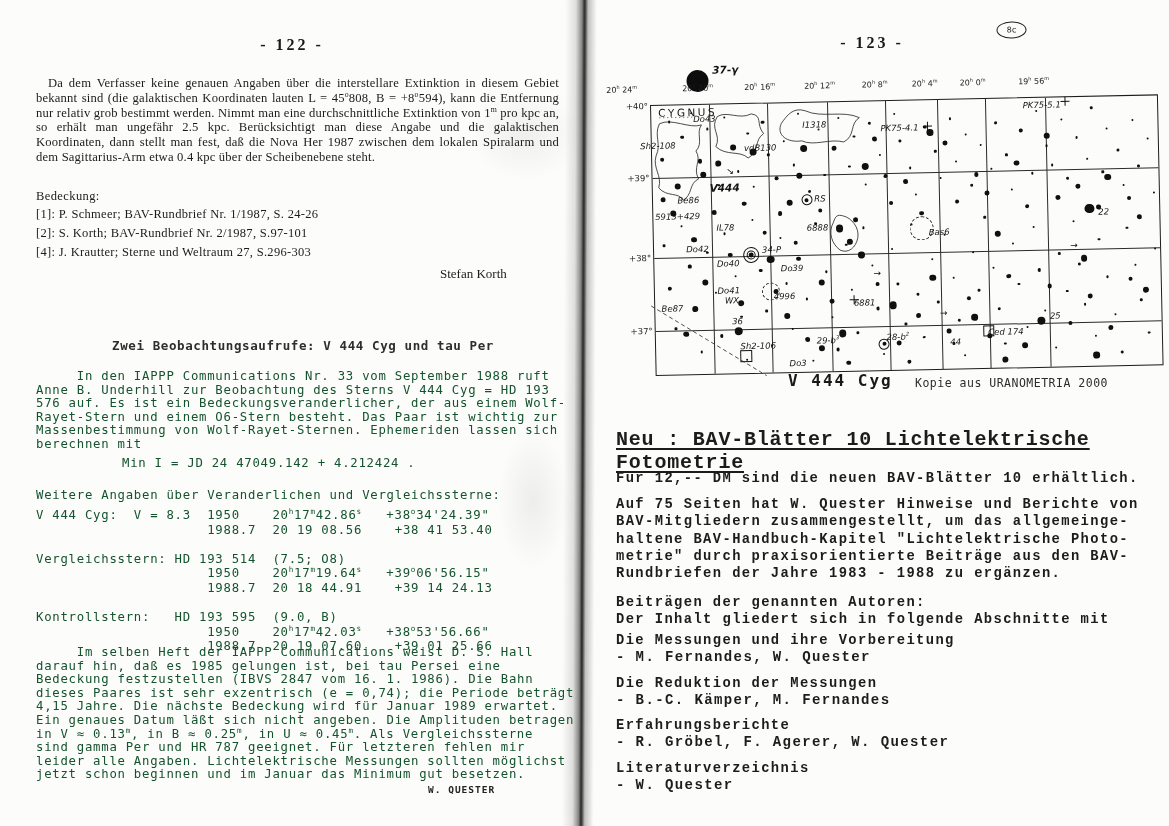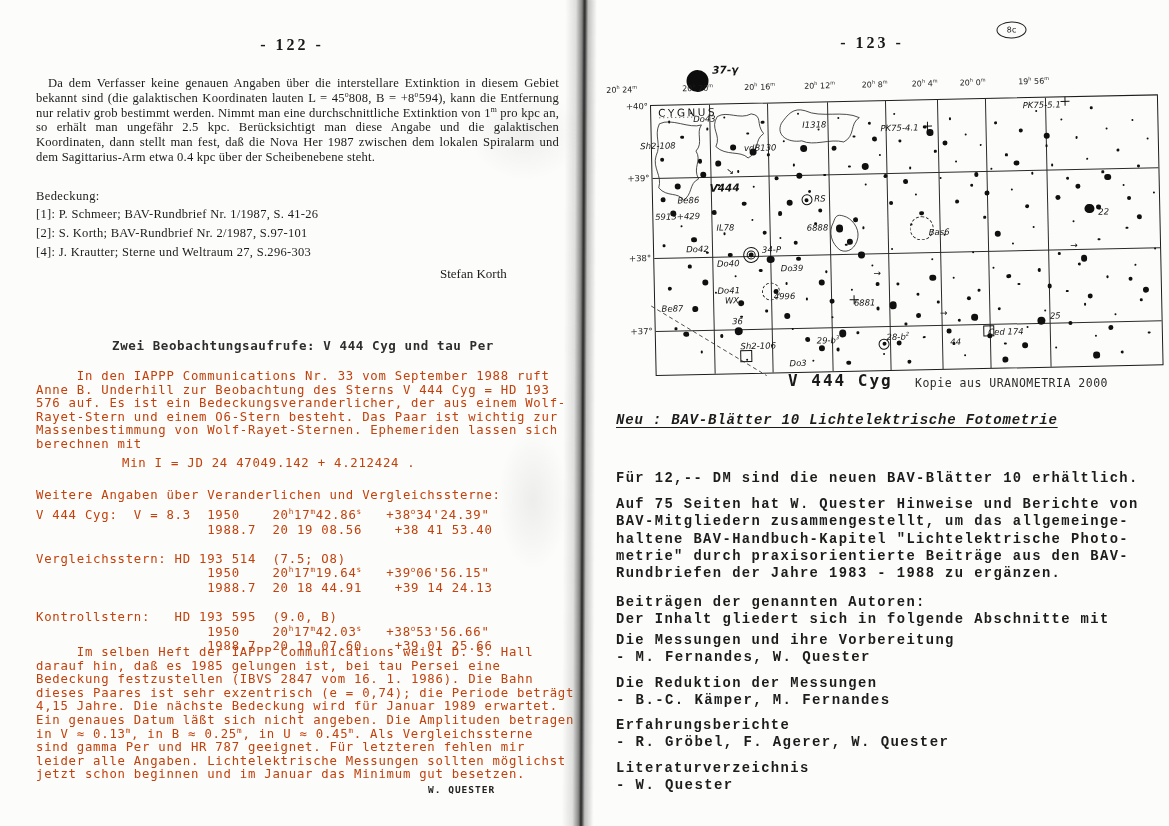--- a/index.html
+++ b/index.html
@@ -17,31 +17,31 @@
   .pg-header{position:absolute;font-family:"Liberation Serif",serif;font-weight:bold;font-size:16px;letter-spacing:3px;color:#191919;text-align:center;width:120px;}
 
   
   .serif-par{position:absolute;left:36px;top:76px;width:523px;font-size:12.6px;line-height:14.8px;color:#1b1b1b;text-align:justify;text-indent:12px;letter-spacing:0.2px;}
   .ref-head{position:absolute;left:36px;top:189px;font-size:12.5px;color:#1b1b1b;letter-spacing:0.4px;}
   #refs{position:absolute;left:36px;top:207px;font-size:12.5px;color:#1b1b1b;}
   #refs .ref-line{height:19px;letter-spacing:0.3px;}
   .sig-serif{position:absolute;left:440px;top:266px;font-size:13px;color:#1b1b1b;}
 
   
-  .mono{font-family:"DejaVu Sans Mono",monospace;color:#c2410c;}
+  .mono{font-family:"DejaVu Sans Mono",monospace;color:#14532d;}
   .mono-head{position:absolute;left:112px;top:338px;font-size:12.5px;font-weight:bold;letter-spacing:0.6px;color:#2e2e2e;}
   .mlines{position:absolute;white-space:pre;}
   .mlines .ln{font-size:12.3px;line-height:13.6px;letter-spacing:0.75px;height:13.6px;}
   .mlines .ln.blank{height:7px;}
   #datablock .ln{line-height:14.6px;height:14.6px;}
   .sig-mono{position:absolute;left:428px;top:784px;font-family:"DejaVu Sans Mono",monospace;font-weight:bold;font-size:9.5px;letter-spacing:1px;color:#222;}
 
   
   .type{font-family:"Liberation Mono",monospace;font-weight:bold;color:#1c1c1c;}
-  .neu-head{position:absolute;left:616px;top:412px;font-size:14px;letter-spacing:0.8px;text-decoration:underline;text-underline-offset:3px;font-style:italic;}
+  .neu-head{position:absolute;left:616px;top:428px;font-size:20px;letter-spacing:0.8px;text-decoration:underline;text-underline-offset:3px;}
   .tlines{position:absolute;white-space:pre;}
   .tlines .ln{font-size:13.8px;line-height:17.3px;letter-spacing:1.4px;}
   .sec-title{font-size:13.8px;letter-spacing:1.4px;line-height:17.3px;white-space:pre;}
   .sec-authors{font-size:14px;letter-spacing:1.4px;line-height:17.3px;margin-bottom:8px;white-space:pre;}
 
   
   #chart{position:absolute;left:612px;top:20px;width:556px;height:356px;transform:rotate(-1.2deg);}
   #grid{position:absolute;left:40px;top:80px;width:506px;height:269px;border:1.1px solid #1d1d1d;}
   .vline{position:absolute;top:0;bottom:0;width:1px;background:#2a2a2a;}
   .hline{position:absolute;left:0;right:0;height:1px;background:#2a2a2a;}
@@ -68,21 +68,21 @@
 <body>
 
 <div id="scan">
 
   <div class="pg-header abs" style="left:232px;top:36px;">- 122 -</div>
 
   <div class="serif-par">Da dem Verfasser keine genauen Angaben über die interstellare Extinktion in diesem Gebiet bekannt sind (die galaktischen Koordinaten lauten L = 45<sup>o</sup>808, B = +8<sup>o</sup>594), kann die Entfernung nur relativ grob bestimmt werden. Nimmt man eine durchschnittliche Extinktion von 1<sup>m</sup> pro kpc an, so erhält man ungefähr 2.5 kpc. Berücksichtigt man diese Angabe und die galaktischen Koordinaten, dann stellt man fest, daß die Nova Her 1987 zwischen dem lokalen Spiralarm und dem Sagittarius-Arm etwa 0.4 kpc über der Scheibenebene steht.</div>
 
   <div class="ref-head">Bedeckung:</div>
   <div id="refs">
-      <div class="ref-line">[1]: P. Schmeer; BAV-Rundbrief Nr. 1/1987, S. 41-26</div>
+      <div class="ref-line">[1]: P. Schmeer; BAV-Rundbrief Nr. 1/1987, S. 24-26</div>
       <div class="ref-line">[2]: S. Korth; BAV-Rundbrief Nr. 2/1987, S.97-101</div>
       <div class="ref-line">[4]: J. Krautter; Sterne und Weltraum 27, S.296-303</div>
     </div>
   <div class="sig-serif">Stefan Korth</div>
 
   <div class="mono mono-head">Zwei Beobachtungsaufrufe: V 444 Cyg und tau Per</div>
   <div class="mono mlines" style="left:36px;top:370px;"><div class="ln">     In den IAPPP Communications Nr. 33 vom September 1988 ruft</div><div class="ln">Anne B. Underhill zur Beobachtung des Sterns V 444 Cyg = HD 193</div><div class="ln">576 auf. Es ist ein Bedeckungsveranderlicher, der aus einem Wolf-</div><div class="ln">Rayet-Stern und einem O6-Stern besteht. Das Paar ist wichtig zur</div><div class="ln">Massenbestimmung von Wolf-Rayet-Sternen. Ephemeriden lassen sich</div><div class="ln">berechnen mit</div></div>
   <div class="mono abs" style="left:122px;top:456px;font-size:12.3px;letter-spacing:0.75px;">Min I = JD 24 47049.142 + 4.212424  .</div>
   <div class="mono abs" style="left:36px;top:488px;font-size:12.3px;letter-spacing:0.75px;">Weitere Angaben über Veranderlichen und Vergleichssterne:</div>
   <div id="datablock" class="mono mlines" style="left:36px;top:508px;"><div class="ln">V 444 Cyg:  V = 8.3  1950    20<sup>h</sup>17<sup>m</sup>42.86<sup>s</sup>   +38<sup>o</sup>34'24.39"</div><div class="ln">                     1988.7  20 19 08.56    +38 41 53.40</div><div class="ln blank">&nbsp;</div><div class="ln">Vergleichsstern: HD 193 514  (7.5; O8)</div><div class="ln">                     1950    20<sup>h</sup>17<sup>m</sup>19.64<sup>s</sup>   +39<sup>o</sup>06'56.15"</div><div class="ln">                     1988.7  20 18 44.91    +39 14 24.13</div><div class="ln blank">&nbsp;</div><div class="ln">Kontrollstern:   HD 193 595  (9.0, B)</div><div class="ln">                     1950    20<sup>h</sup>17<sup>m</sup>42.03<sup>s</sup>   +38<sup>o</sup>53'56.66"</div><div class="ln">                     1988.7  20 19 07.60    +39 01 25.66</div></div>

